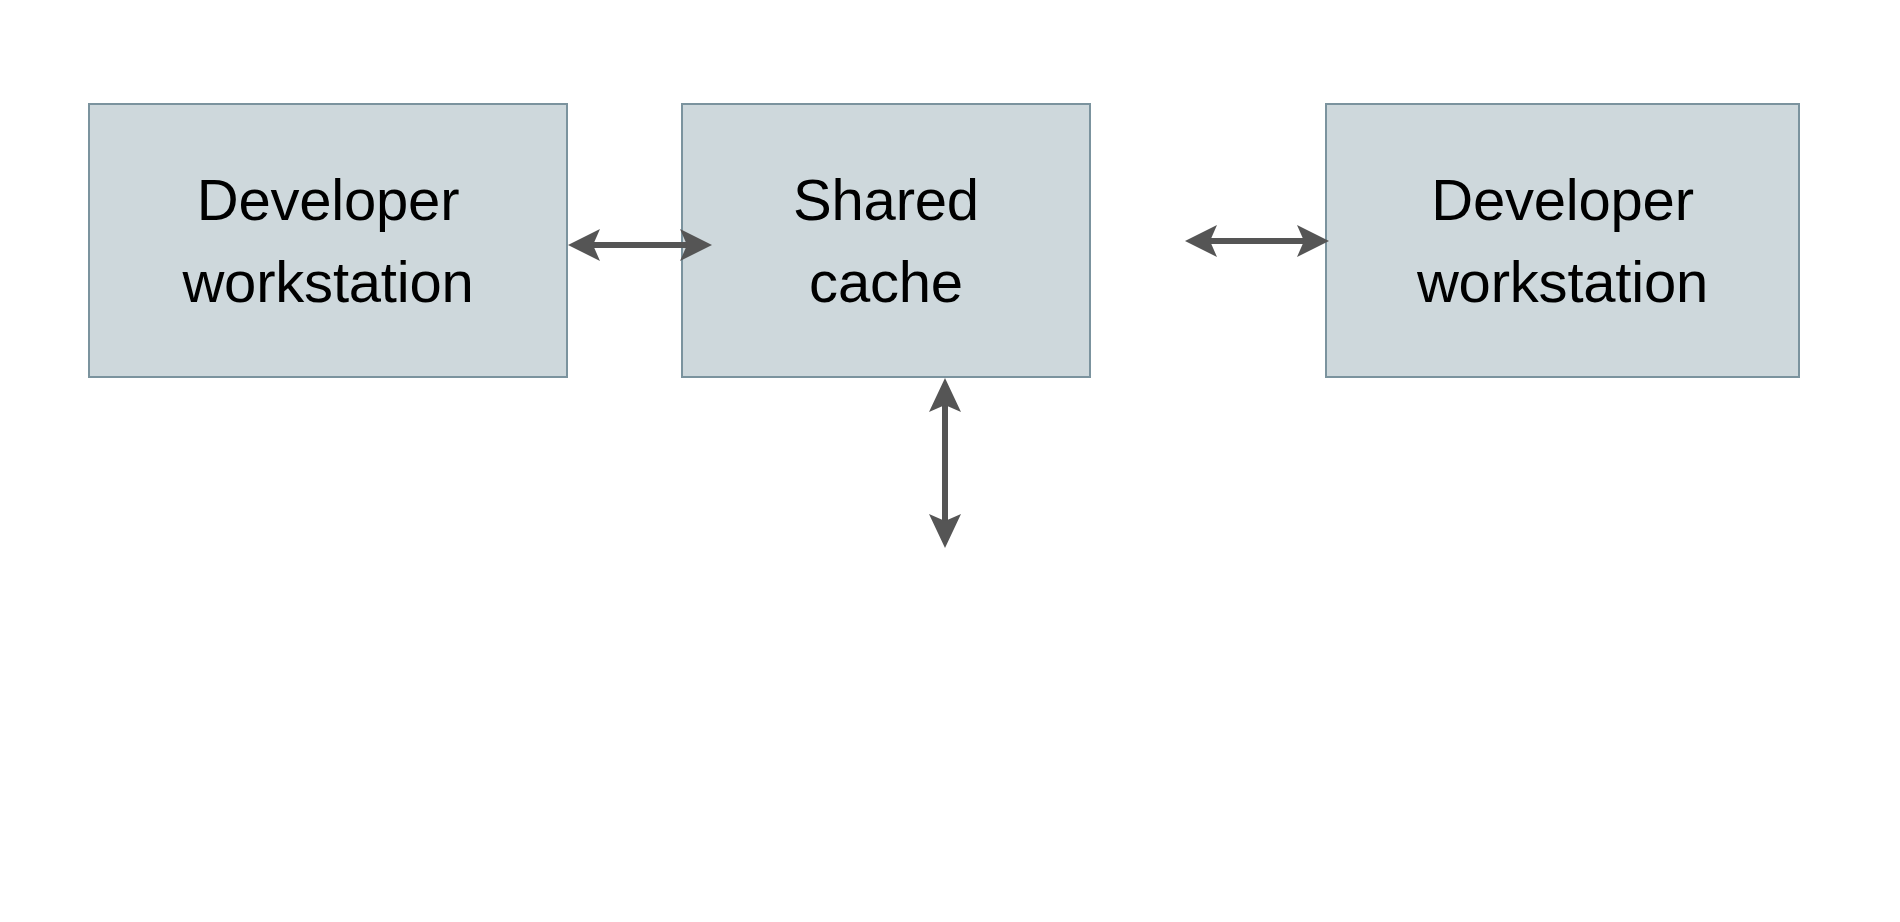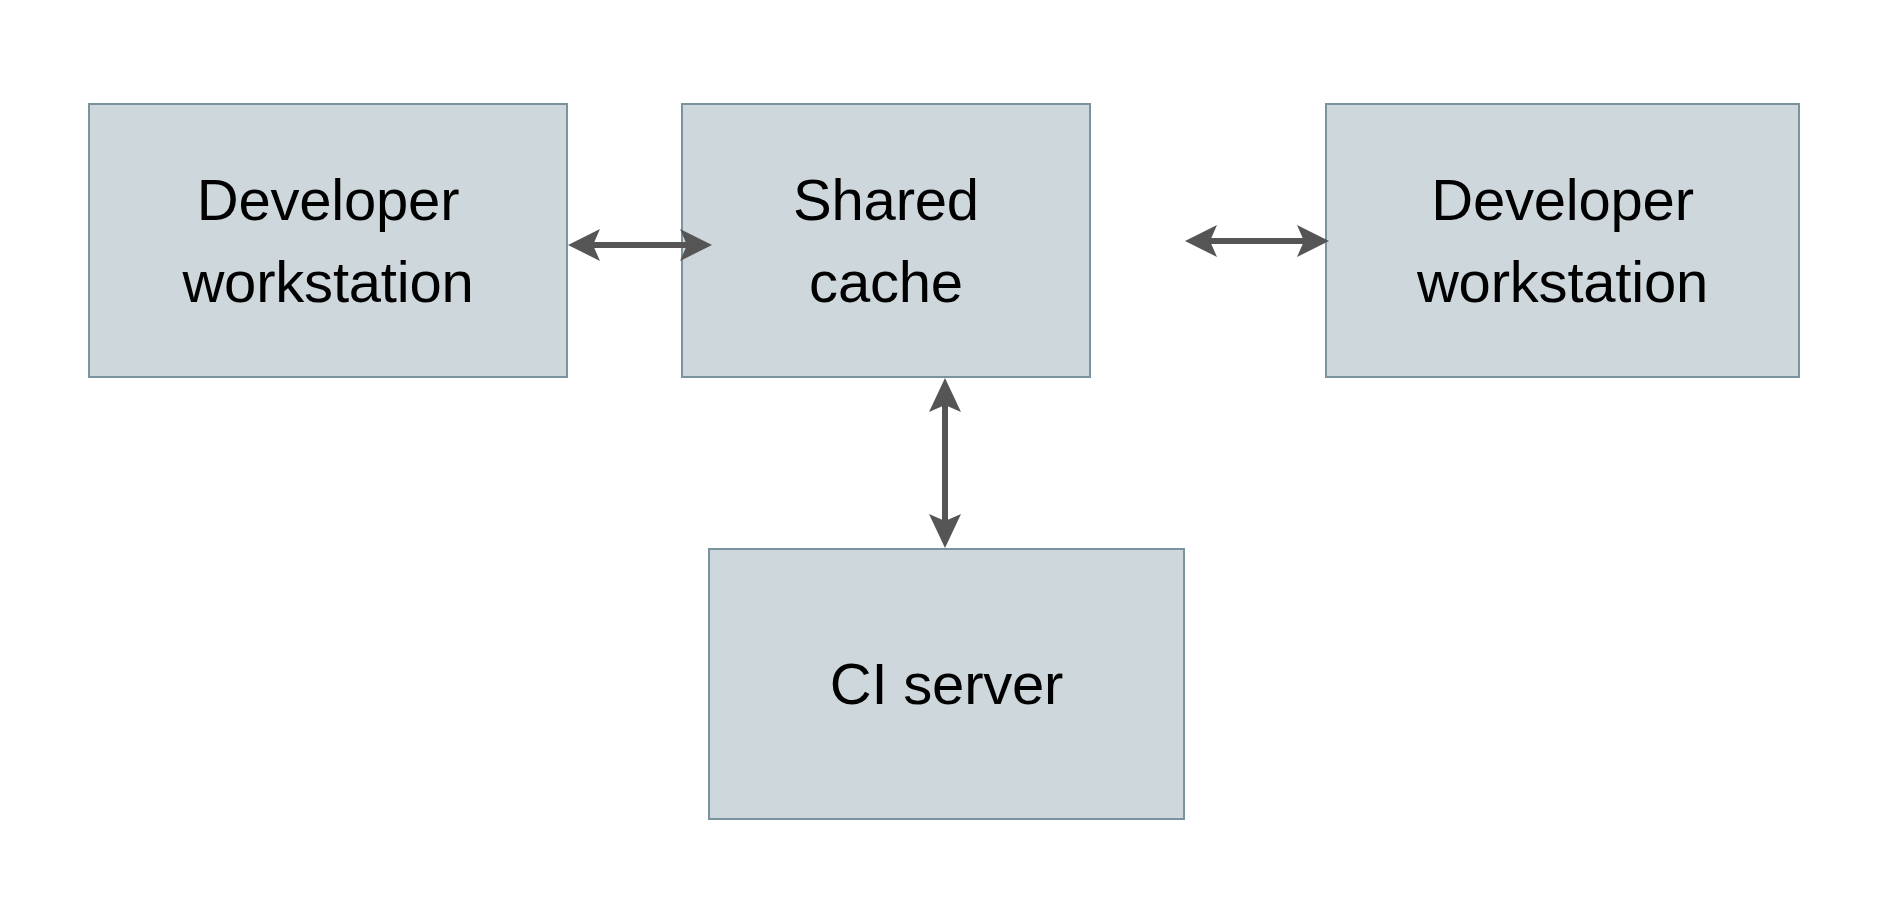--- a/index.html
+++ b/index.html
@@ -64,23 +64,20 @@
   <div class="node" id="node-shared">
     <div class="node-label">Shared
 cache</div>
   </div>
 
   <div class="node" id="node-dev-right">
     <div class="node-label">Developer
 workstation</div>
   </div>
 
-  <div class="node" id="node-ci">
-    <div class="node-label">CI server</div>
-  </div>
 
   <svg class="connector" id="conn-left-shared" viewBox="0 0 160 80" width="160" height="80">
     <g fill="#555555" stroke="none">
       <rect x="28" y="37" width="104" height="6"></rect>
       <path d="M 8 40 L 40 24 L 33 40 L 40 56 Z"></path>
       <path d="M 152 40 L 120 24 L 127 40 L 120 56 Z"></path>
     </g>
   </svg>
 
   <svg class="connector" id="conn-shared-right" viewBox="0 0 226 80" width="226" height="80">

